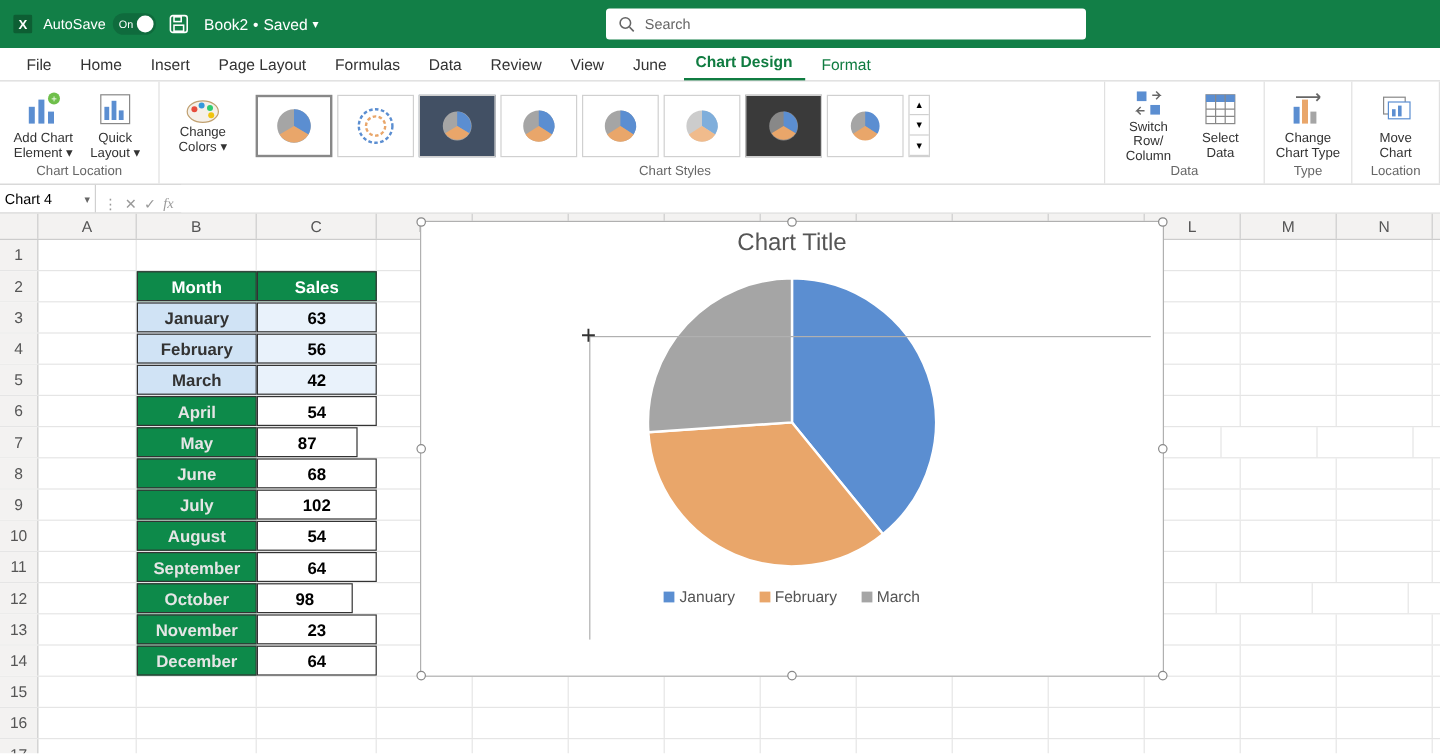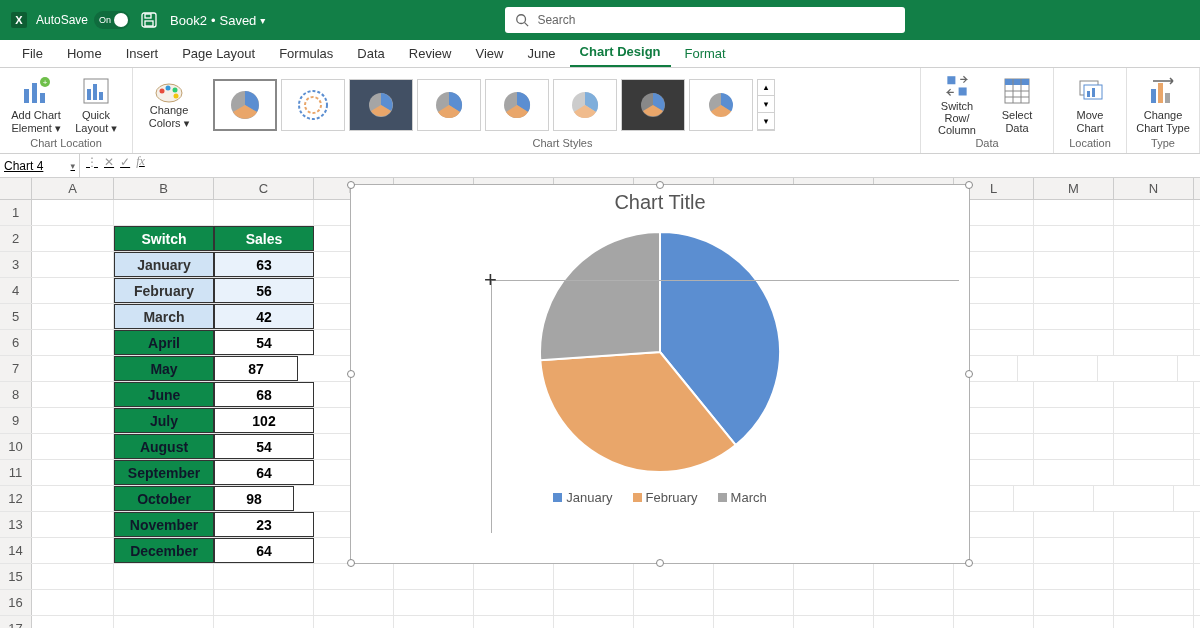--- a/index.html
+++ b/index.html
@@ -35,40 +35,40 @@
   .big-btn .lbl { line-height:1.1; }
   .palette-ic { width:34px; height:24px; }
   .style-thumb { width:64px; height:52px; border:1px solid #d0d0d0; background:#fff; display:flex; align-items:center; justify-content:center; cursor:pointer; }
   .style-thumb.sel { border:2px solid #888; }
   .style-thumb svg { width:50px; height:40px; }
   .style-thumb.dark { background:#3a3a3a; }
   .styles-more { width:18px; display:flex; flex-direction:column; border:1px solid #d0d0d0; height:52px; }
   .styles-more div { flex:1; display:flex; align-items:center; justify-content:center; font-size:9px; border-bottom:1px solid #d0d0d0; cursor:pointer; }
 
   
-  .fbar { height: 24px; border-bottom:1px solid #d0d0d0; display:flex; align-items:flex-start; font-size:12px;text-decoration:underline; }
+  .fbar { height: 24px; border-bottom:1px solid #d0d0d0; display:flex; align-items:flex-end; font-size:12px; }
   .namebox { width:80px; border-right:1px solid #d0d0d0; padding:0 4px; display:flex; align-items:center; justify-content:space-between; height:100%; }
   .namebox .dd { font-size:9px; color:#666; }
   .fbar-btns { display:flex; align-items:center; gap:6px; padding:0 6px; color:#999; font-size:12px; }
   .fbar-btns .fx { font-style:italic; font-family:serif; }
   .formula-input { flex:1; height:100%; border:none; outline:none; font-size:12px; padding:0 4px; }
 
   
   .sheet { position:relative; height: calc(628px - 40px - 28px - 86px - 24px); overflow:hidden; }
   .col-headers { display:flex; height:22px; background:#f3f2f1; border-bottom:1px solid #ccc; font-size:13px; color:#555; }
   .rowhead-spacer { width:32px; border-right:1px solid #ccc; }
   .colh { border-right:1px solid #ccc; display:flex; align-items:center; justify-content:center; }
   .rows { }
   .row { display:flex; height:26px; border-bottom:1px solid #e5e5e5; }
   .rowh { width:32px; background:#f3f2f1; border-right:1px solid #ccc; display:flex; align-items:center; justify-content:center; font-size:13px; color:#555; }
   .cell { border-right:1px solid #e5e5e5; display:flex; align-items:center; padding:0 4px; font-size:14px; }
 
   
   .hdr-cell { background:#0d8a4a; color:#fff; font-weight:700; justify-content:center; border:1px solid #333; }
-  .month-cell { background:#0d8a4a; color:#0f172a; font-weight:600; justify-content:center; border:1px solid #333; }
+  .month-cell { background:#0d8a4a; color:#e5e5e5; font-weight:600; justify-content:center; border:1px solid #333; }
   .sales-cell { background:#fff; color:#000; font-weight:600; justify-content:center; border:1px solid #333; }
   .sel-cell { background:#e9f2fb !important; }
   .sel-cell-b { background:#d0e3f5 !important; color:#333 !important; }
 
   
   .chart-obj { position:absolute; border:1px solid #b0b0b0; background:#fff; }
   .chart-obj .handle { position:absolute; width:8px; height:8px; border:1px solid #888; background:#fff; border-radius:50%; }
   .chart-title { text-align:center; font-size:20px; color:#555; margin-top:6px; }
   .pie-wrap { display:flex; justify-content:center; margin-top:8px; }
   .legend { display:flex; justify-content:center; gap:20px; font-size:13px; color:#555; margin-top:8px; }
@@ -263,44 +263,44 @@
         <span class="lbl">Select Data</span>
       </div>
     </div>
     <div class="group-label">Data</div>
   </div>
 
   <div class="ribbon-group">
     <div class="group-body">
       <div class="big-btn">
         <svg class="ic" viewBox="0 0 32 32">
+            <rect x="4" y="14" width="5" height="14" fill="#5b8ed1"></rect>
+            <rect x="11" y="8" width="5" height="20" fill="#e9a66a"></rect>
+            <rect x="18" y="18" width="5" height="10" fill="#a5a5a5"></rect>
+            <path d="M6 6 L26 6 M26 6 L23 3 M26 6 L23 9" fill="none" stroke="#666" stroke-width="1.5"></path>
+          </svg>
+        <span class="lbl">Change Chart Type</span>
+      </div>
+    </div>
+    <div class="group-label">Type</div>
+  </div>
+
+  <div class="ribbon-group">
+    <div class="group-body">
+      <div class="big-btn">
+        <svg class="ic" viewBox="0 0 32 32">
             <rect x="6" y="6" width="18" height="14" fill="#fff" stroke="#888"></rect>
             <rect x="10" y="10" width="18" height="14" fill="#fff" stroke="#5b8ed1"></rect>
             <rect x="13" y="16" width="3" height="6" fill="#5b8ed1"></rect>
             <rect x="18" y="13" width="3" height="9" fill="#5b8ed1"></rect>
           </svg>
         <span class="lbl">Move Chart</span>
       </div>
     </div>
     <div class="group-label">Location</div>
-  </div>
-
-  <div class="ribbon-group">
-    <div class="group-body">
-      <div class="big-btn">
-        <svg class="ic" viewBox="0 0 32 32">
-            <rect x="4" y="14" width="5" height="14" fill="#5b8ed1"></rect>
-            <rect x="11" y="8" width="5" height="20" fill="#e9a66a"></rect>
-            <rect x="18" y="18" width="5" height="10" fill="#a5a5a5"></rect>
-            <path d="M6 6 L26 6 M26 6 L23 3 M26 6 L23 9" fill="none" stroke="#666" stroke-width="1.5"></path>
-          </svg>
-        <span class="lbl">Change Chart Type</span>
-      </div>
-    </div>
-    <div class="group-label">Type</div>
   </div>
 </div>
 
 <div class="fbar">
   <div class="namebox">
     <span>Chart 4</span>
     <span class="dd">▾</span>
   </div>
   <div class="fbar-btns">
     <span>⋮</span>
@@ -343,21 +343,21 @@
         <div class="cell" style="width: 80px;"></div>
         <div class="cell" style="width: 80px;"></div>
         <div class="cell" style="width: 80px;"></div>
         <div class="cell" style="width: 80px;"></div>
         <div class="cell" style="width: 80px;"></div>
         <div class="cell" style="width: 80px;"></div>
       </div>
       <div class="row">
         <div class="rowh">2</div>
         <div class="cell" style="width: 82px;"></div>
-        <div class="cell hdr-cell" style="width: 100px;">Switch</div>
+        <div class="cell hdr-cell" style="width: 100px;">Month</div>
         <div class="cell hdr-cell" style="width: 100px;">Sales</div>
         <div class="cell" style="width: 80px;"></div>
         <div class="cell" style="width: 80px;"></div>
         <div class="cell" style="width: 80px;"></div>
         <div class="cell" style="width: 80px;"></div>
         <div class="cell" style="width: 80px;"></div>
         <div class="cell" style="width: 80px;"></div>
         <div class="cell" style="width: 80px;"></div>
         <div class="cell" style="width: 80px;"></div>
         <div class="cell" style="width: 80px;"></div>

